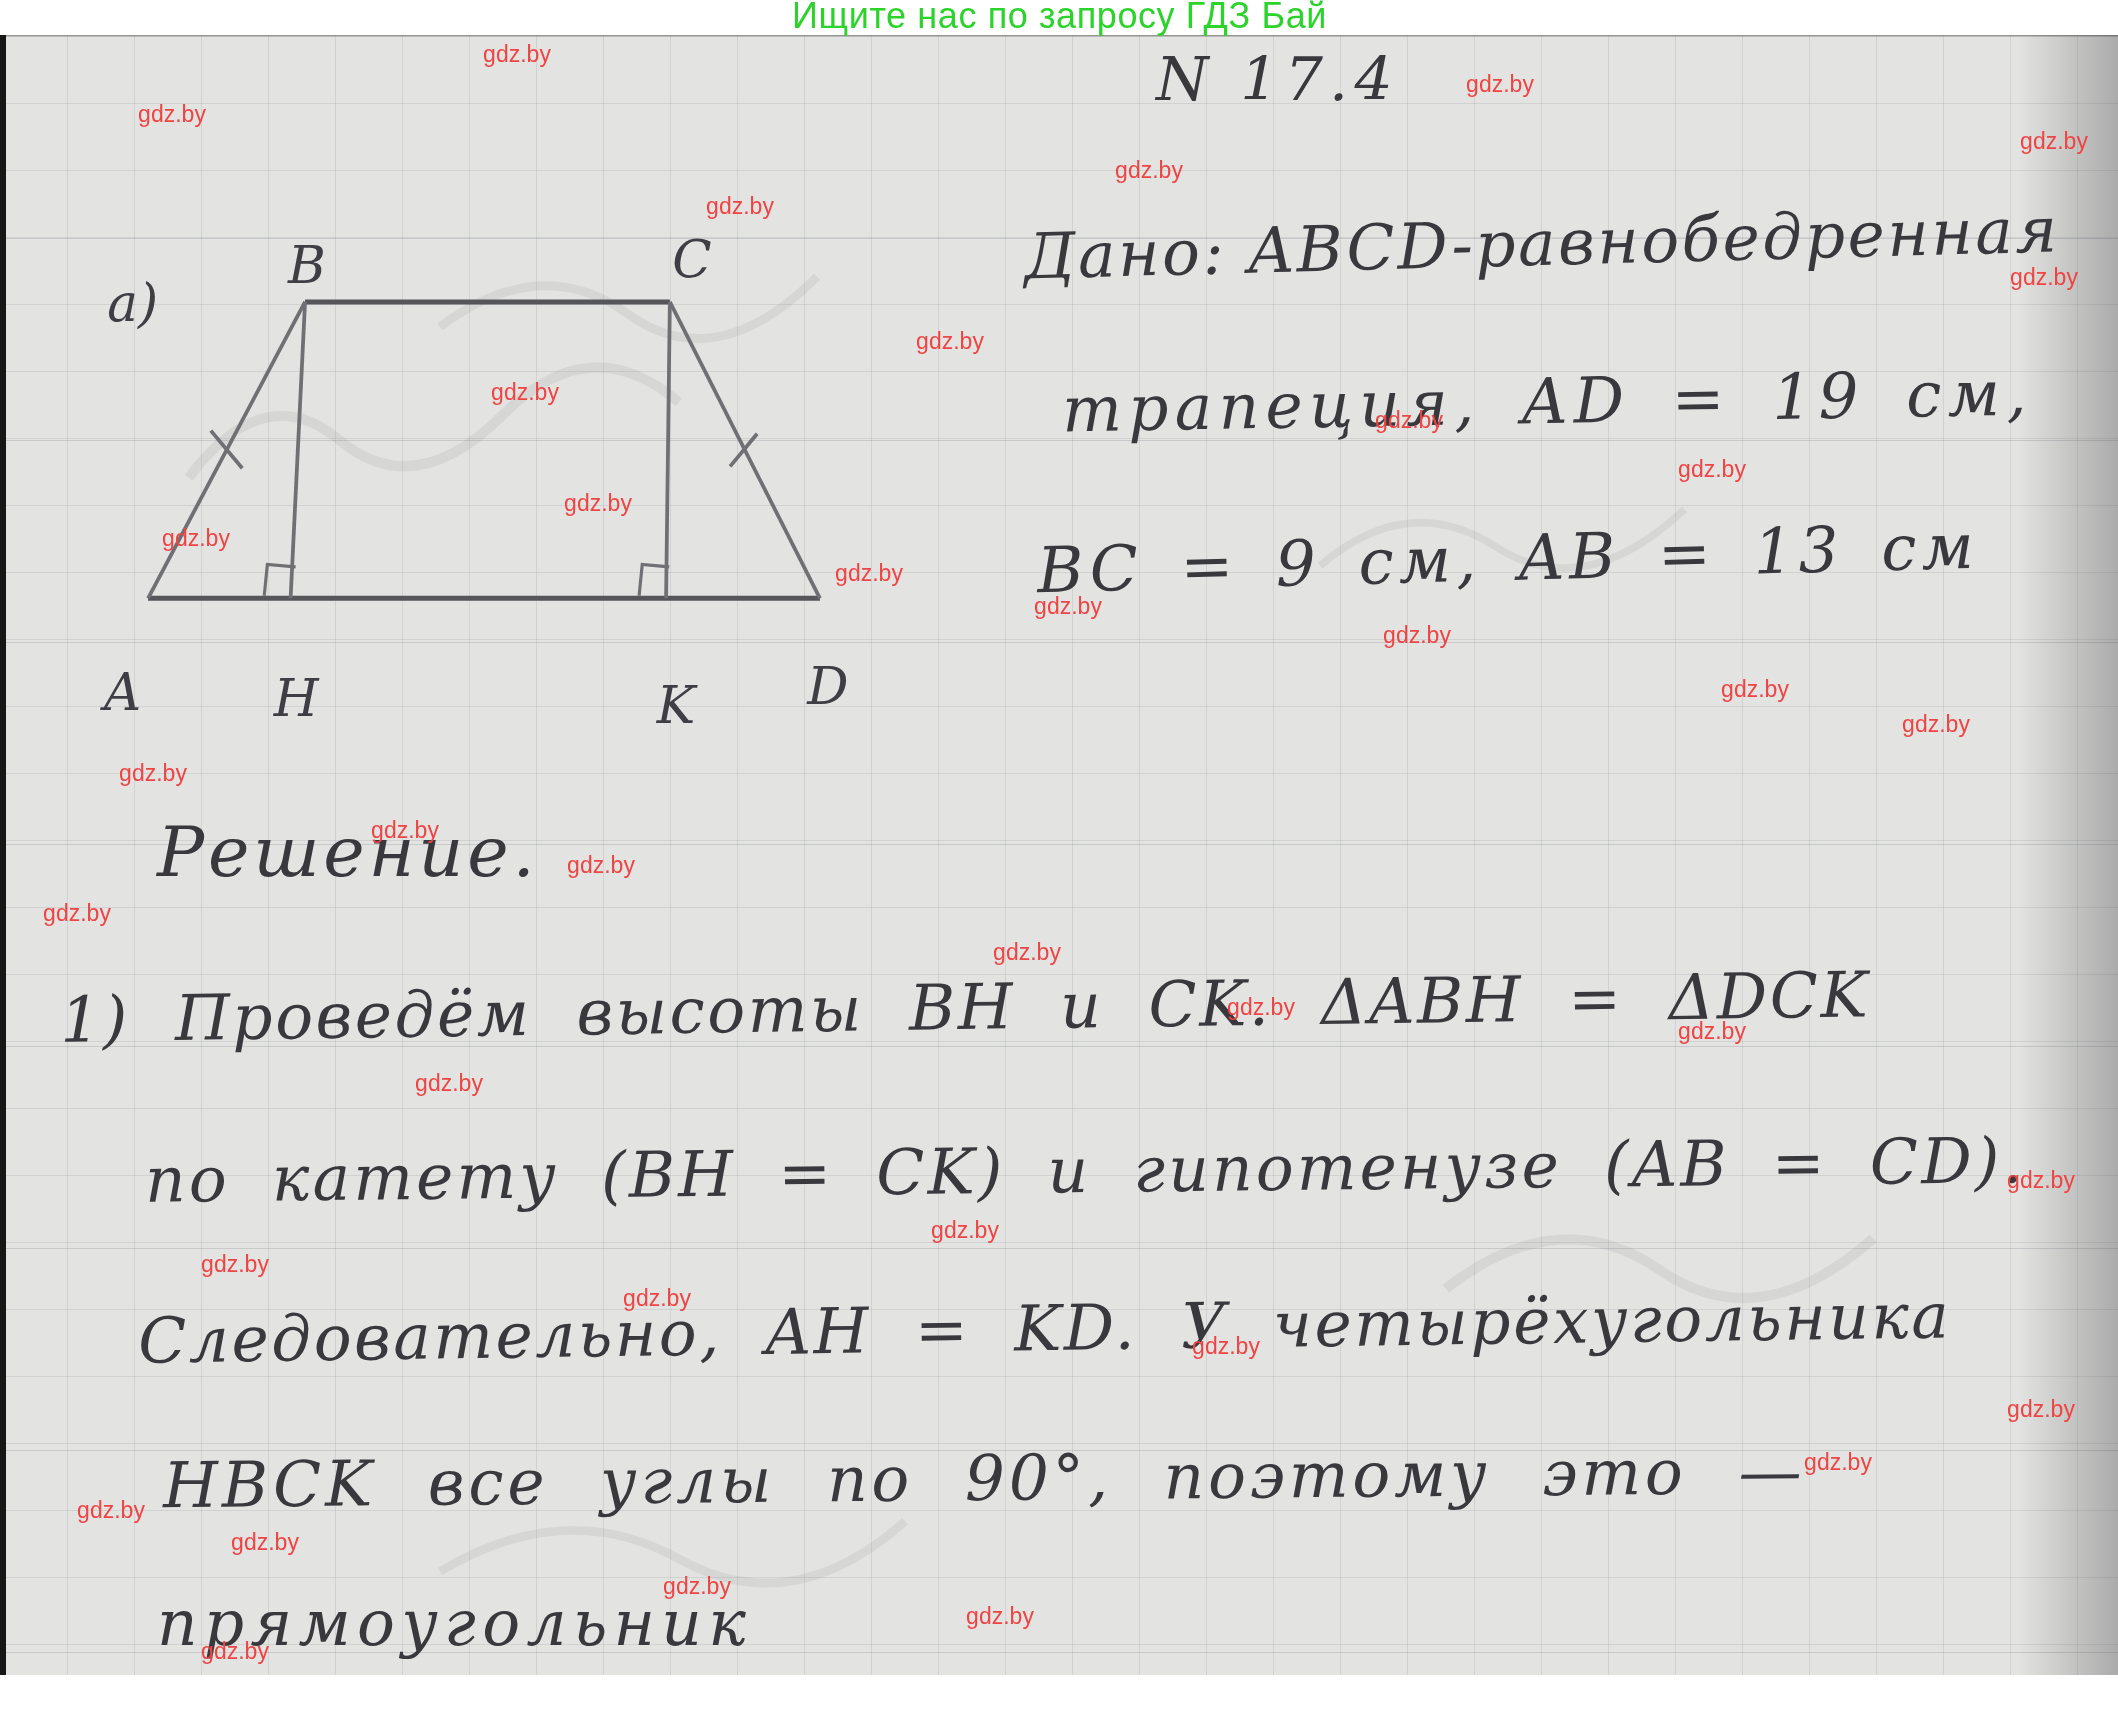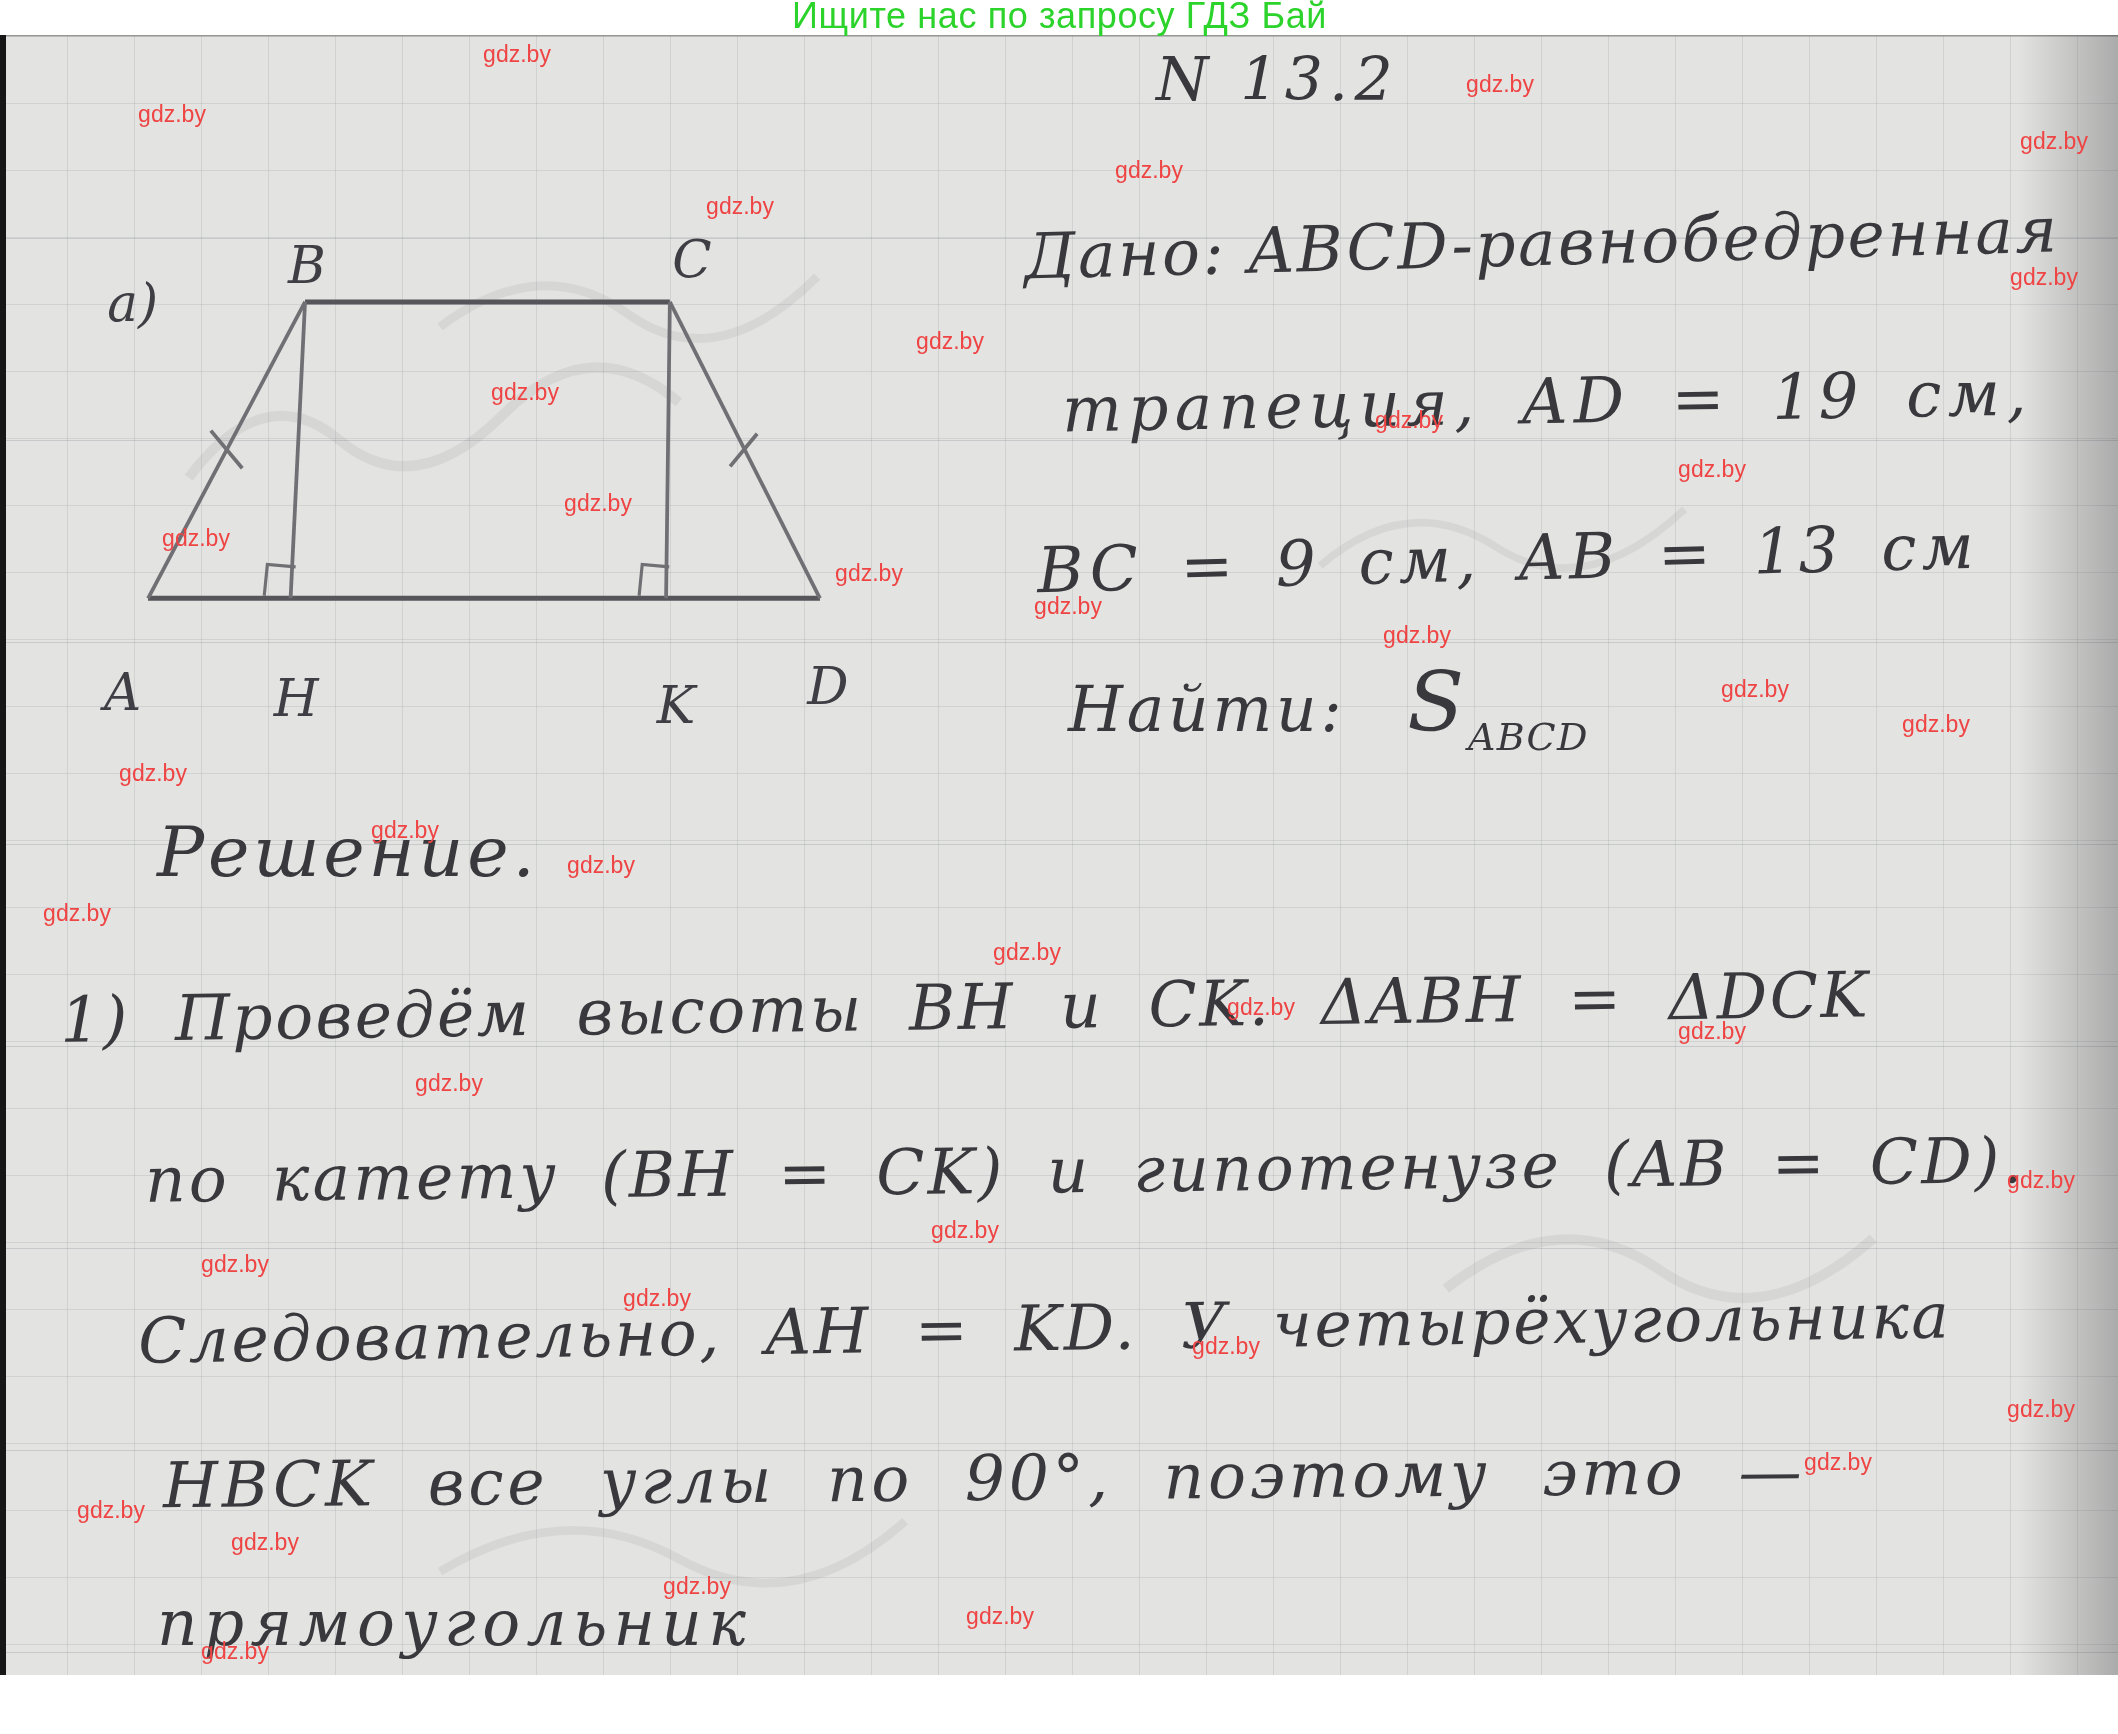--- a/index.html
+++ b/index.html
@@ -75,28 +75,24 @@
     <line x1="1065" y1="350" x2="1022" y2="402" stroke="#6f6f74" stroke-width="6"></line>
     <text class="fig-label" x="30" y="170">а)</text>
     <text class="fig-label" x="318" y="110">B</text>
     <text class="fig-label" x="930" y="100">C</text>
     <text class="fig-label" x="25" y="790">A</text>
     <text class="fig-label" x="295" y="800">H</text>
     <text class="fig-label" x="905" y="810">K</text>
     <text class="fig-label" x="1145" y="780">D</text>
   </svg>
 
-  <div class="hand num">N 13.2</div>
+  <div class="hand num">N 17.4</div>
   <div class="hand given1">Дано: ABCD-равнобедренная</div>
   <div class="hand given2">трапеция, AD = 19 см,</div>
   <div class="hand given3">BC = 9 см, AB = 13 см</div>
-  <div class="hand find">
-    <span>Найти:</span>
-    <span class="find-s">S</span><span class="sub">ABCD</span>
-  </div>
 
   <div class="hand heading">Решение.</div>
   <div class="hand sol1">
     <span>1) Проведём высоты BH и CK.</span>
     <span>ΔABH = ΔDCK</span>
   </div>
   <div class="hand sol2">по катету (BH = CK) и гипотенузе (AB = CD).</div>
   <div class="hand sol3">Следовательно, AH = KD.  У четырёхугольника</div>
   <div class="hand sol4">HBCK все углы по 90°, поэтому это —</div>
   <div class="hand sol5">прямоугольник</div>

